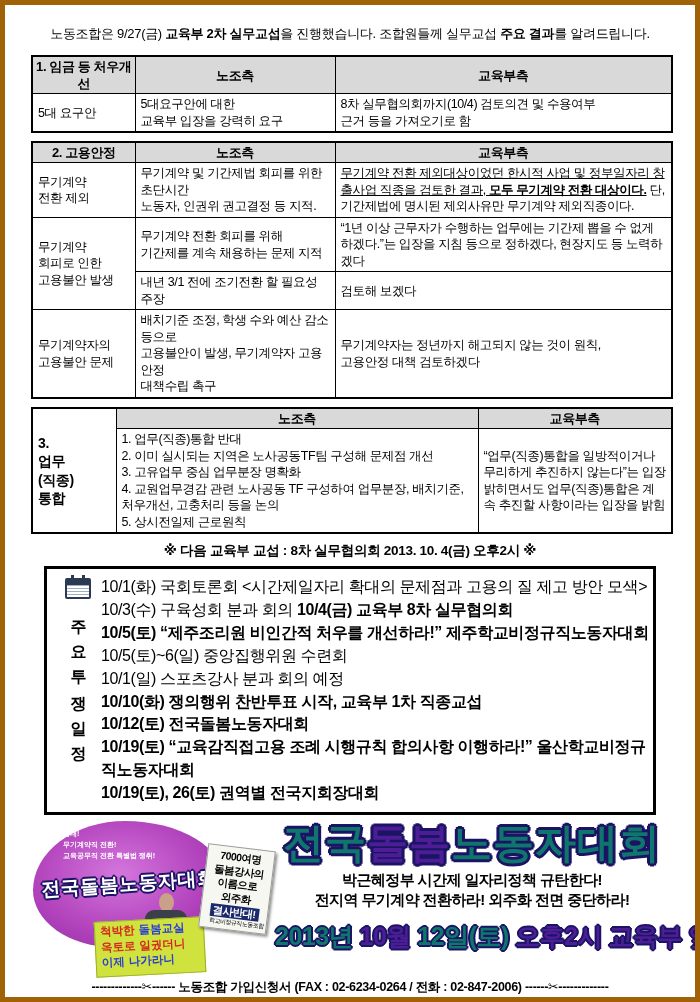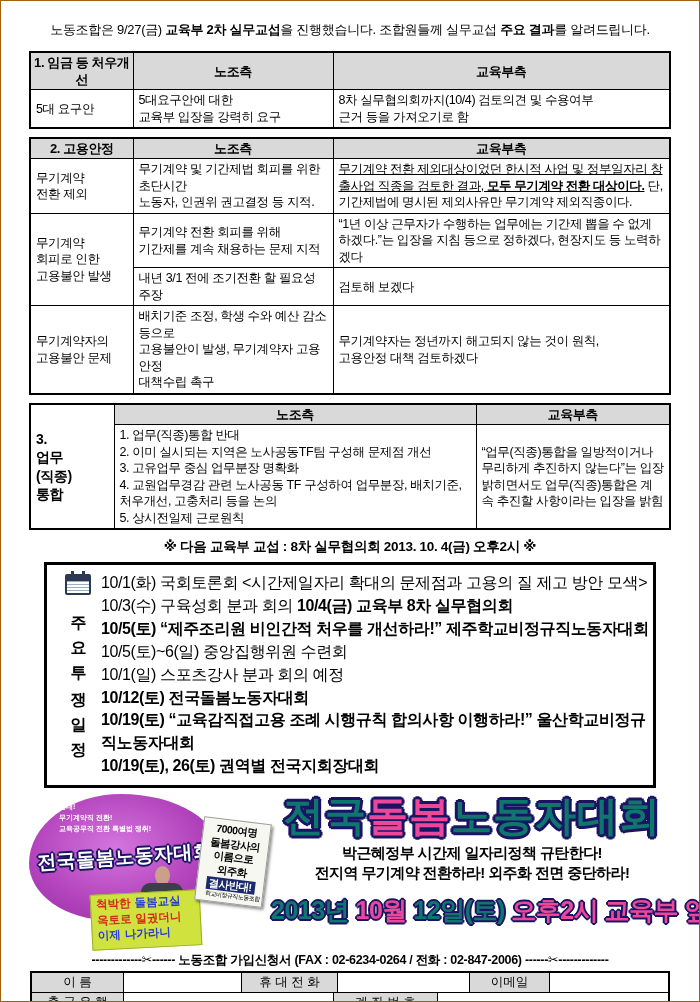--- a/index.html
+++ b/index.html
@@ -1,19 +1,19 @@
 <!DOCTYPE html>
 <html><head>
 <meta charset="utf-8">
 <style>
   * { box-sizing: border-box; margin: 0; padding: 0; }
   body { background:#e8e8e8; font-family:"Liberation Sans","DejaVu Sans",sans-serif; }
   .page{
     width:700px; height:1002px; margin:0 auto; background:#fff; color:#000;
-    border:1px solid #a16207; padding:10px 26px 8px; overflow:hidden; position:relative;
+    border:5px solid #a16207; padding:10px 26px 8px; overflow:hidden; position:relative;
   }
   .intro{ text-align:center; font-size:13px; margin:10px 0 12px; letter-spacing:-0.3px;}
   .b{font-weight:bold;} .u{text-decoration:underline;}
   .pre{white-space:pre-line;} .ctr{}
 
   table.neg{ border-collapse:collapse; table-layout:fixed; width:640px; border:2px solid #000; margin:0 auto 8px;}
   .neg th,.neg td{ border:1px solid #000; padding:2px 5px; font-size:12.5px; line-height:1.32; vertical-align:middle; letter-spacing:-0.4px;}
   .neg th{ background:#d9d9d9; font-weight:bold; font-size:13px; padding:1px 2px;}
   .lblcell{ text-align:left; }
 
@@ -46,21 +46,21 @@
          font-family:"DejaVu Serif","Liberation Serif",serif; white-space:nowrap;}
   .gs-red{color:#d42a1e;} .gs-blue{color:#2b3fd4;}
   .white-sign{ position:absolute; left:172px; top:26px; width:68px; transform:rotate(7deg); background:#f7f7f2;
          border:1px solid #999; box-shadow:2px 2px 3px rgba(0,0,0,.45); padding:3px 2px 2px; text-align:center;
          font-size:10.5px; font-weight:bold; line-height:1.3; letter-spacing:-0.5px;}
   .ws-last{ background:#1b2a6b; color:#fff; display:inline-block; padding:0 3px;}
   .ws-footer{ font-size:6px; font-weight:normal; text-align:right; margin-top:1px;}
   .banner-right{ position:absolute; left:244px; right:0; top:0; text-align:center;}
   .banner-title{ font-size:41px; font-weight:bold; letter-spacing:1px; white-space:nowrap; line-height:1.1;
          text-shadow:-3px 0 #1b1464,3px 0 #1b1464,0 -3px #1b1464,0 3px #1b1464,-2px -2px #1b1464,2px 2px #1b1464,2px -2px #1b1464,-2px 2px #1b1464;}
-  .tw{ color:#0f766e; } .tr{ color:#ec4899; }
+  .tw{ color:#0f766e; } .tr{ color:#4c1d95; }
   .slogans{ font-size:15px; font-weight:bold; line-height:1.35; margin-top:4px; letter-spacing:-0.6px;}
   .banner-date{ font-size:25px; font-weight:bold; margin-top:10px; white-space:nowrap; letter-spacing:-0.5px;
          text-shadow:-2px 0 #1b1464,2px 0 #1b1464,0 -2px #1b1464,0 2px #1b1464,-1px -1px #1b1464,1px 1px #1b1464,1px -1px #1b1464,-1px 1px #1b1464;}
 
   .cut{ text-align:center; font-weight:bold; font-size:12.5px; margin:4px 0 2px; white-space:nowrap; letter-spacing:-0.3px;}
   .scissor{ font-weight:normal; }
 
   .form-box{ border:2px solid #000; width:640px; margin:0 auto; }
   .frow{ display:flex; border-bottom:1px solid #000; height:20px; }
   .fc{ border-right:1px solid #000; font-size:12.5px; line-height:19px; overflow:hidden; white-space:nowrap;}
@@ -174,20 +174,21 @@
     <div class="sched-side">
       <div class="cal"></div>
       <div class="sched-label">주요투쟁일정</div>
     </div>
     <div class="sched-list">
       <div><span>10/1(화) 국회토론회 &lt;시간제일자리 확대의 문제점과 고용의 질 제고 방안 모색&gt;</span></div>
       <div><span>10/3(수) 구육성회 분과 회의  </span><span class="b">10/4(금) 교육부 8차 실무협의회</span></div>
       <div class="b"><span>10/5(토) “제주조리원 비인간적 처우를 개선하라!” 제주학교비정규직노동자대회</span></div>
       <div><span>10/5(토)~6(일) 중앙집행위원 수련회</span></div>
       <div><span>10/1(일) 스포츠강사 분과 회의 예정</span></div>
+      <div class="b"><span>10/10(화) 쟁의행위 찬반투표 시작, 교육부 1차 직종교섭</span></div>
       <div class="b"><span>10/12(토) 전국돌봄노동자대회</span></div>
       <div class="b"><span>10/19(토) “교육감직접고용 조례 시행규칙 합의사항 이행하라!” 울산학교비정규직노동자대회</span></div>
       <div class="b"><span>10/19(토), 26(토) 권역별 전국지회장대회</span></div>
     </div>
   </div>
 
   <div class="banner">
     <div class="blob">
       <div class="blob-lines">
         <div>반대!</div>

